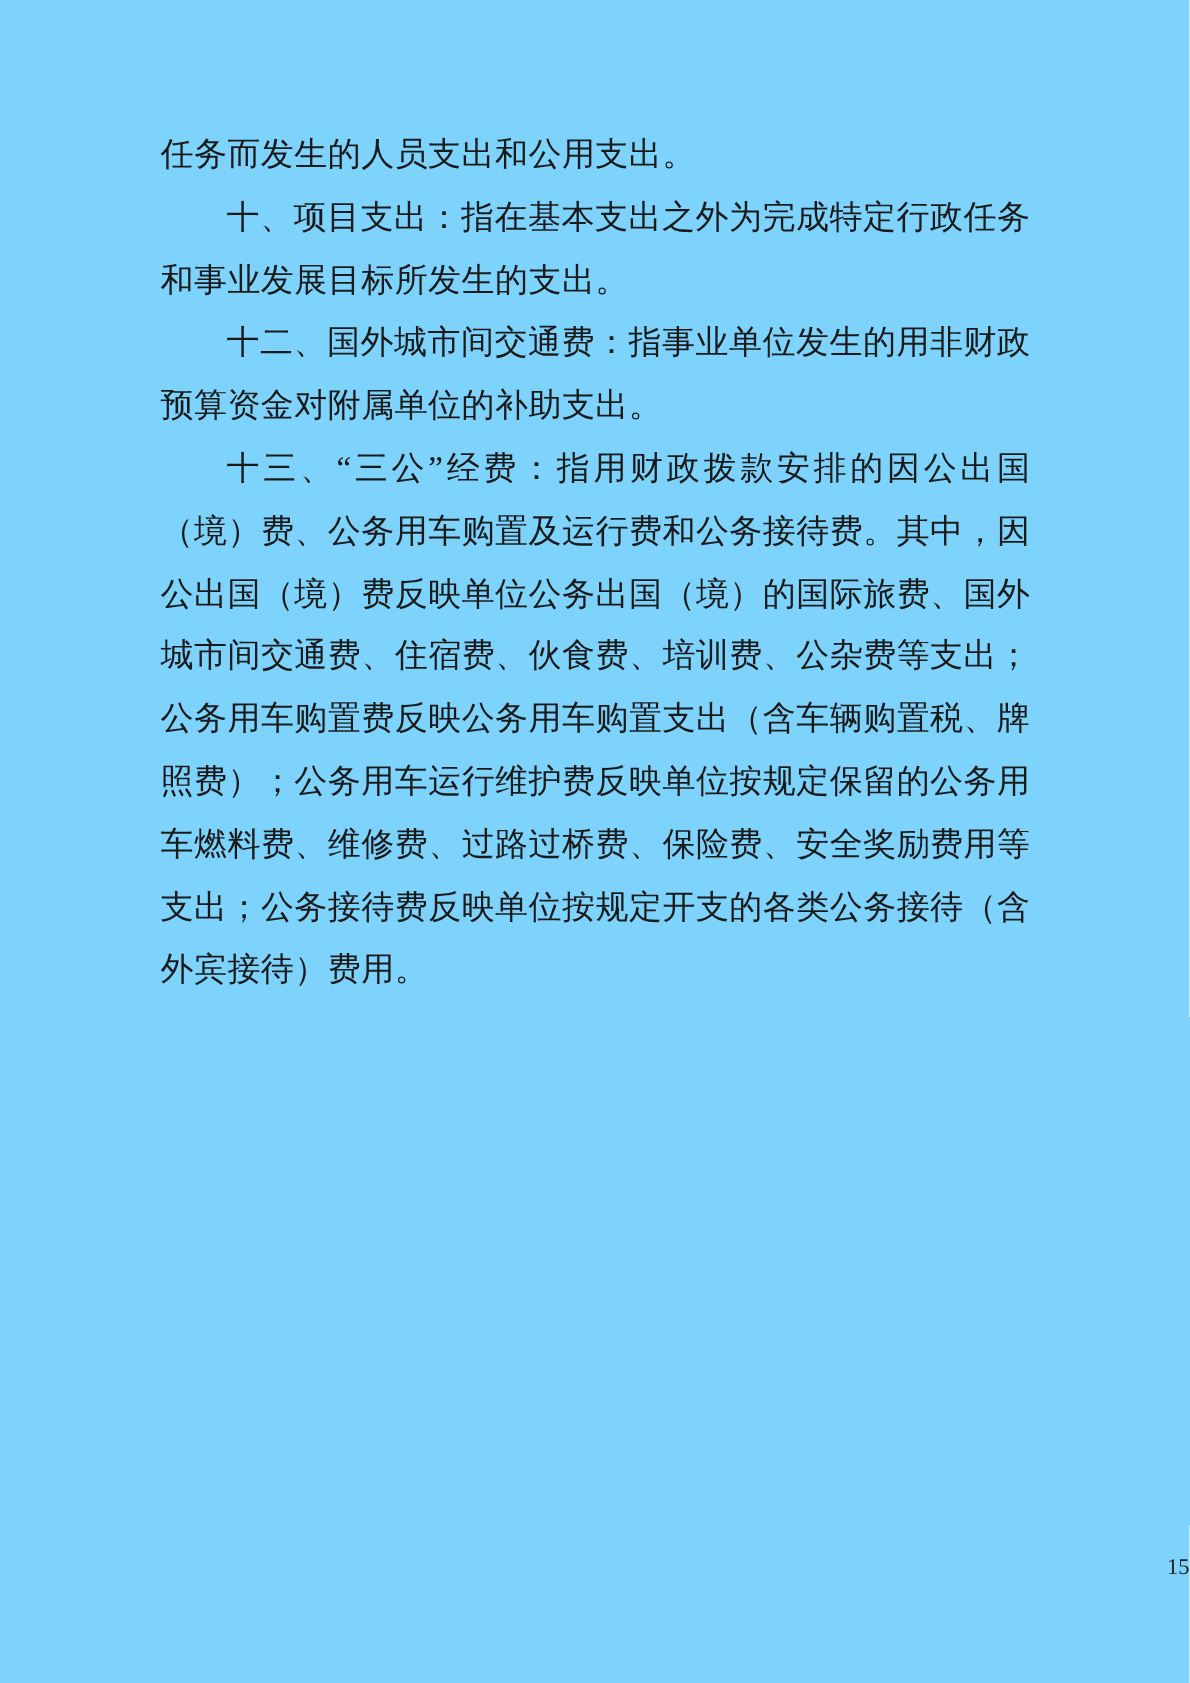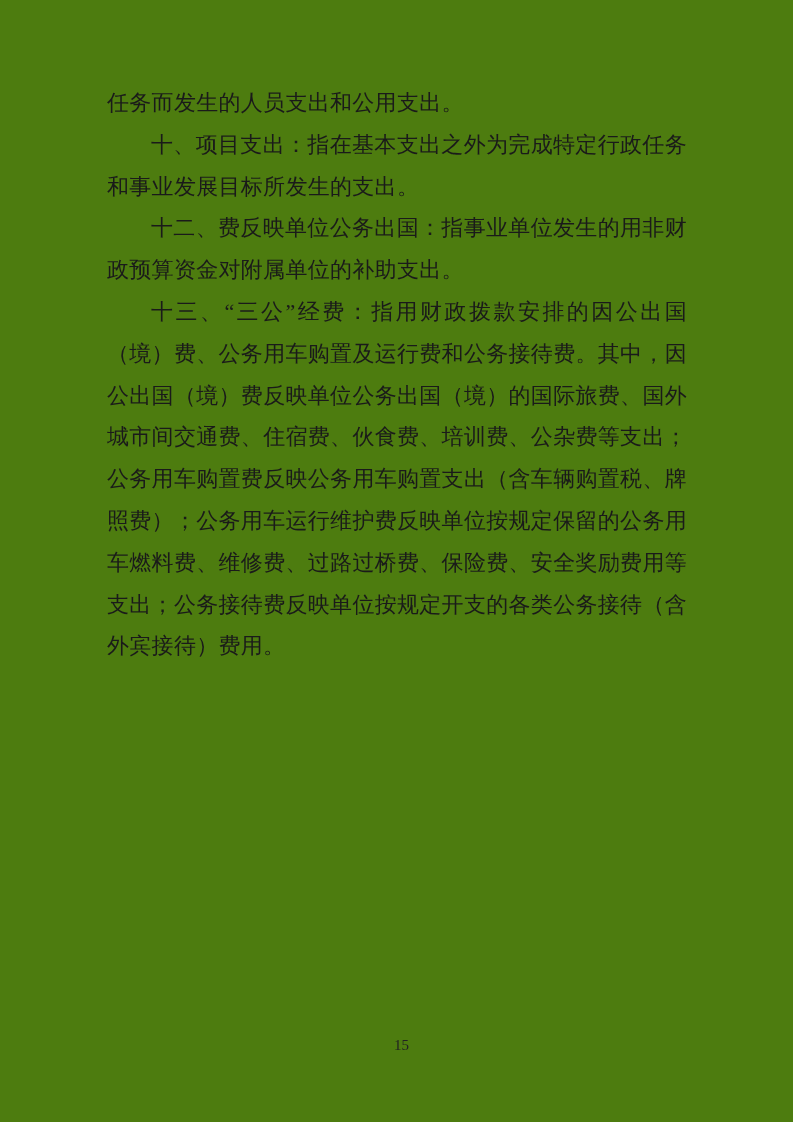--- a/index.html
+++ b/index.html
@@ -4,21 +4,21 @@
 <style>
   html, body {
     margin: 0;
     padding: 0;
     background: #ffffff;
   }
   .page {
     position: relative;
     width: 793px;
     height: 1122px;
-    background: #4d7c0f;
+    background: #7dd3fc;
     overflow: hidden;
     font-family: "Liberation Serif", "DejaVu Serif", serif;
     color: #1a1a1a;
   }
   .content {
     position: absolute;
     left: 107px;
     top: 82px;
     width: 580px;
     font-size: 22px;
@@ -36,38 +36,38 @@
     text-indent: 0;
   }
   .para b {
     font-weight: 400;
   }
   .footer {
     position: absolute;
     left: 10px;
     right: 0;
     top: 1036px;
-    text-align: center;
+    text-align: right;
     font-size: 15px;
     line-height: 18px;
     color: #222222;
   }
 </style>
 </head>
 <body>
 
 <div class="page">
   <div class="content">
 
     <p class="para no-indent"><span>任务而发生的人员支出和公用支出。</span></p>
 
     <p class="para"><b>十、项目支出：</b><span>指在基本支出之外为完成特定行政任务和事业发展目标所发生的支出。</span></p>
 
 
-    <p class="para"><b>十二、费反映单位公务出国：</b><span>指事业单位发生的用非财政预算资金对附属单位的补助支出。</span></p>
+    <p class="para"><b>十二、国外城市间交通费：</b><span>指事业单位发生的用非财政预算资金对附属单位的补助支出。</span></p>
 
     <p class="para"><b>十三、“三公”经费：</b><span>指用财政拨款安排的因公出国（境）费、公务用车购置及运行费和公务接待费。其中，因公出国（境）费反映单位公务出国（境）的国际旅费、国外城市间交通费、住宿费、伙食费、培训费、公杂费等支出；公务用车购置费反映公务用车购置支出（含车辆购置税、牌照费）；公务用车运行维护费反映单位按规定保留的公务用车燃料费、维修费、过路过桥费、保险费、安全奖励费用等支出；公务接待费反映单位按规定开支的各类公务接待（含外宾接待）费用。</span></p>
 
 
   </div>
 
   <div class="footer"><span>15</span></div>
 </div>
 
 </body></html>

